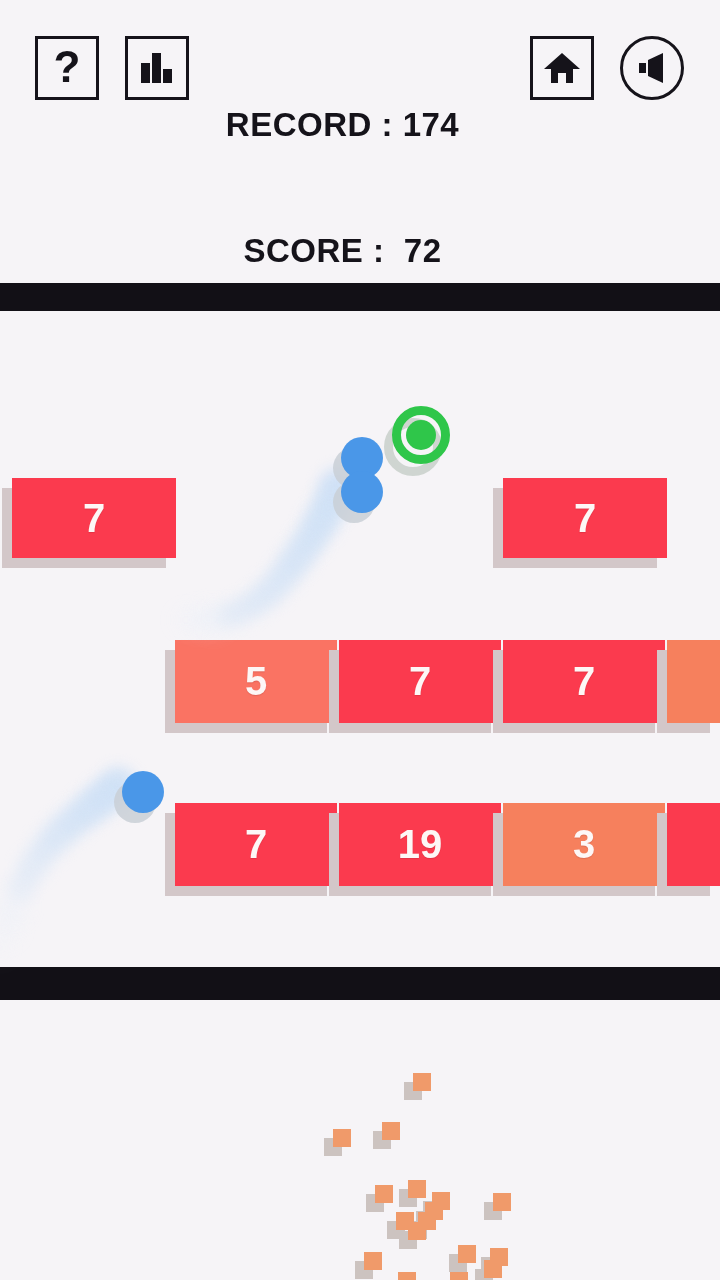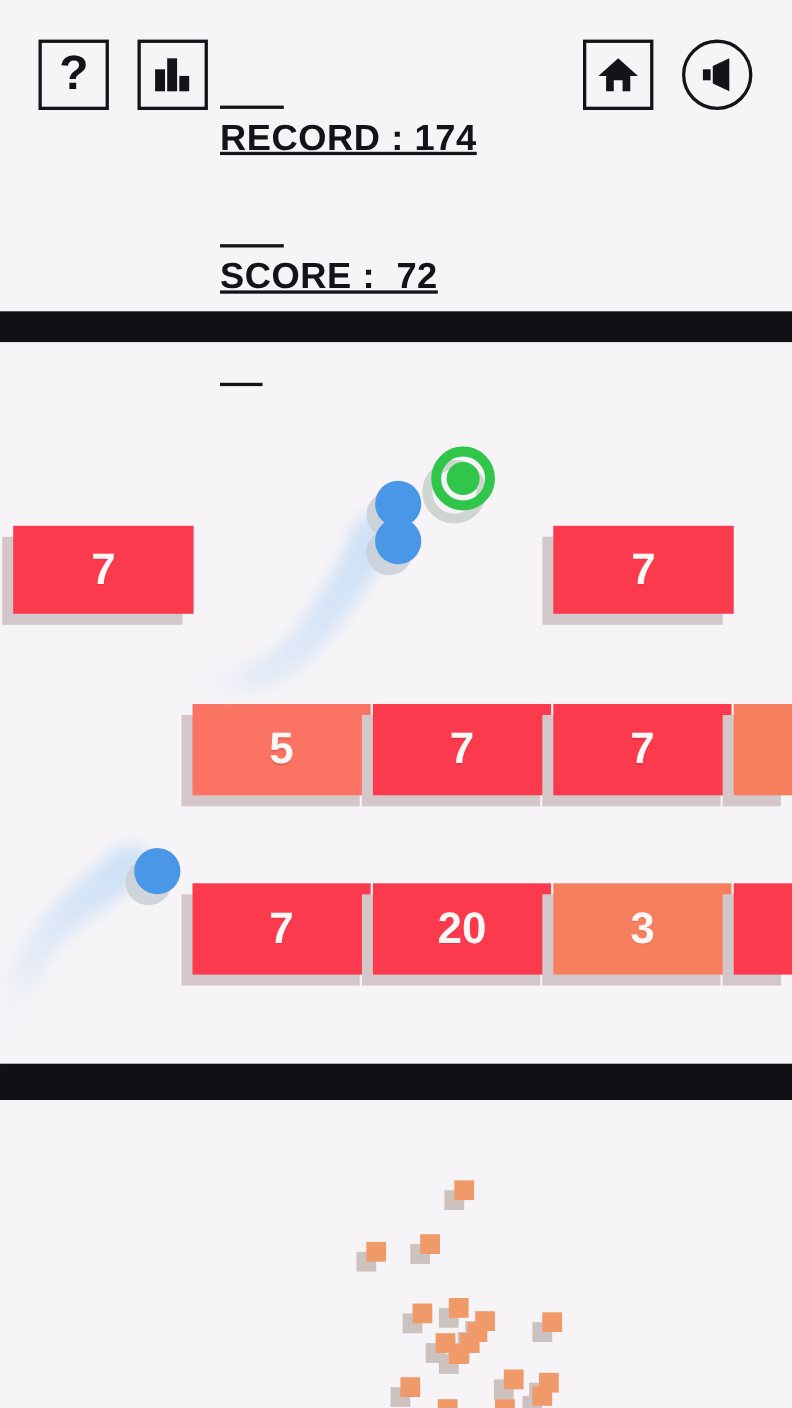--- a/index.html
+++ b/index.html
@@ -50,28 +50,27 @@
     line-height: 1;
     color: #15131a;
     margin-top: -2px;
   }
 
   #score-block {
     position: absolute;
     left: 200px;
     top: 20px;
     width: 285px;
-    text-align: left;
+    text-align: center;
     color: #15131a;
     font-weight: bold;
     font-size: 33px;
     letter-spacing: 0.5px;
     line-height: 42px;
     white-space: pre;
-    text-decoration: underline;
   }
   #score-block .line { display: block; }
 
   
   #field {
     position: absolute;
     left: 0; top: 0;
     width: 720px; height: 1280px;
   }
   .rail {
@@ -221,21 +220,21 @@
           <span>7</span>
         </div>
         <div class="block-shadow" style="left: 657px; top: 650px; width: 53px; height: 83px; background: rgb(211, 199, 201);"></div>
         <div class="block" style="left: 667px; top: 640px; width: 53px; height: 83px; background: rgb(246, 128, 93); color: rgb(253, 247, 246);"></div>
         <div class="block-shadow" style="left: 165px; top: 813px; width: 162px; height: 83px; background: rgb(211, 199, 201);"></div>
         <div class="block" style="left: 175px; top: 803px; width: 162px; height: 83px; background: rgb(251, 58, 78); color: rgb(253, 247, 246);">
           <span>7</span>
         </div>
         <div class="block-shadow" style="left: 329px; top: 813px; width: 162px; height: 83px; background: rgb(211, 199, 201);"></div>
         <div class="block" style="left: 339px; top: 803px; width: 162px; height: 83px; background: rgb(251, 58, 78); color: rgb(253, 247, 246);">
-          <span>20</span>
+          <span>19</span>
         </div>
         <div class="block-shadow" style="left: 493px; top: 813px; width: 162px; height: 83px; background: rgb(211, 199, 201);"></div>
         <div class="block" style="left: 503px; top: 803px; width: 162px; height: 83px; background: rgb(246, 128, 93); color: rgb(253, 247, 246);">
           <span>3</span>
         </div>
         <div class="block-shadow" style="left: 657px; top: 813px; width: 53px; height: 83px; background: rgb(211, 199, 201);"></div>
         <div class="block" style="left: 667px; top: 803px; width: 53px; height: 83px; background: rgb(251, 58, 78); color: rgb(253, 247, 246);"></div>
       </div>
     <div id="trail-layer">
         <div class="trail" style="left: 319px; top: 468px; width: 38px; height: 38px; opacity: 0.95;"></div>

